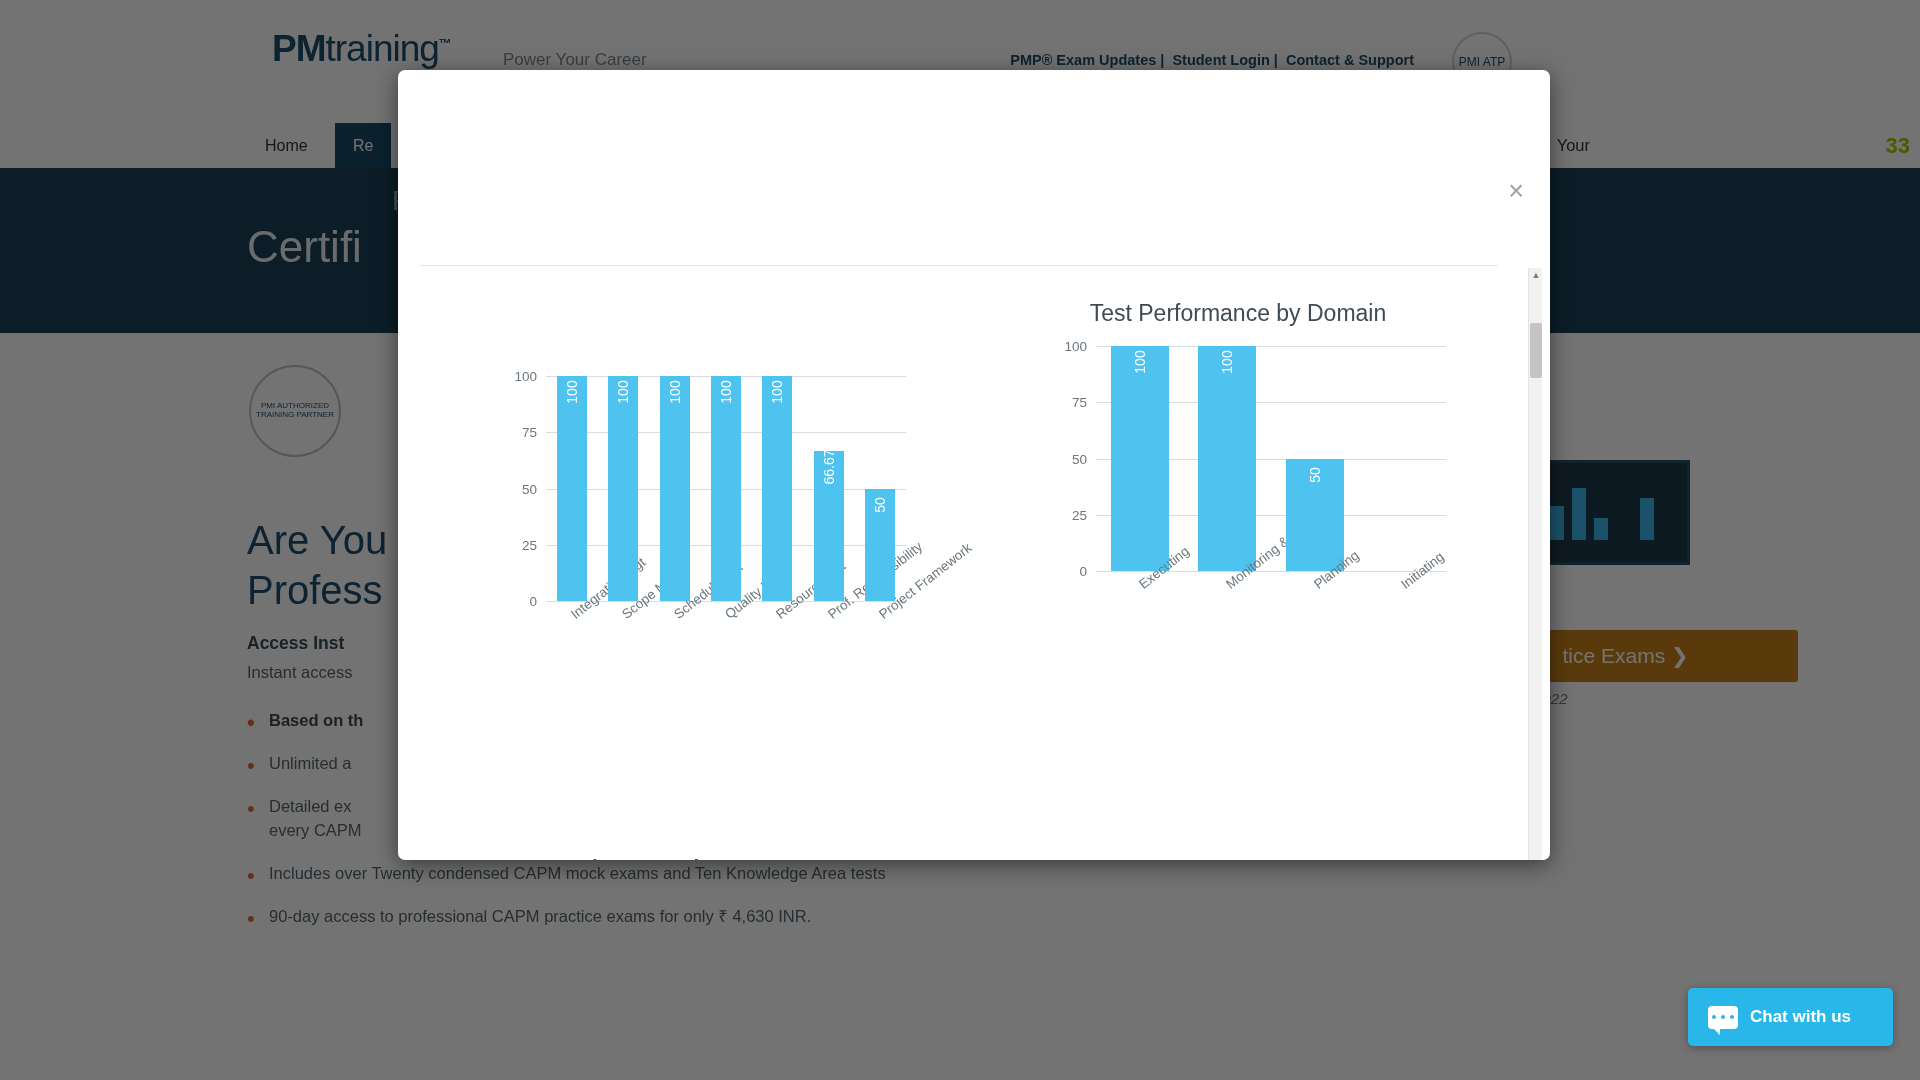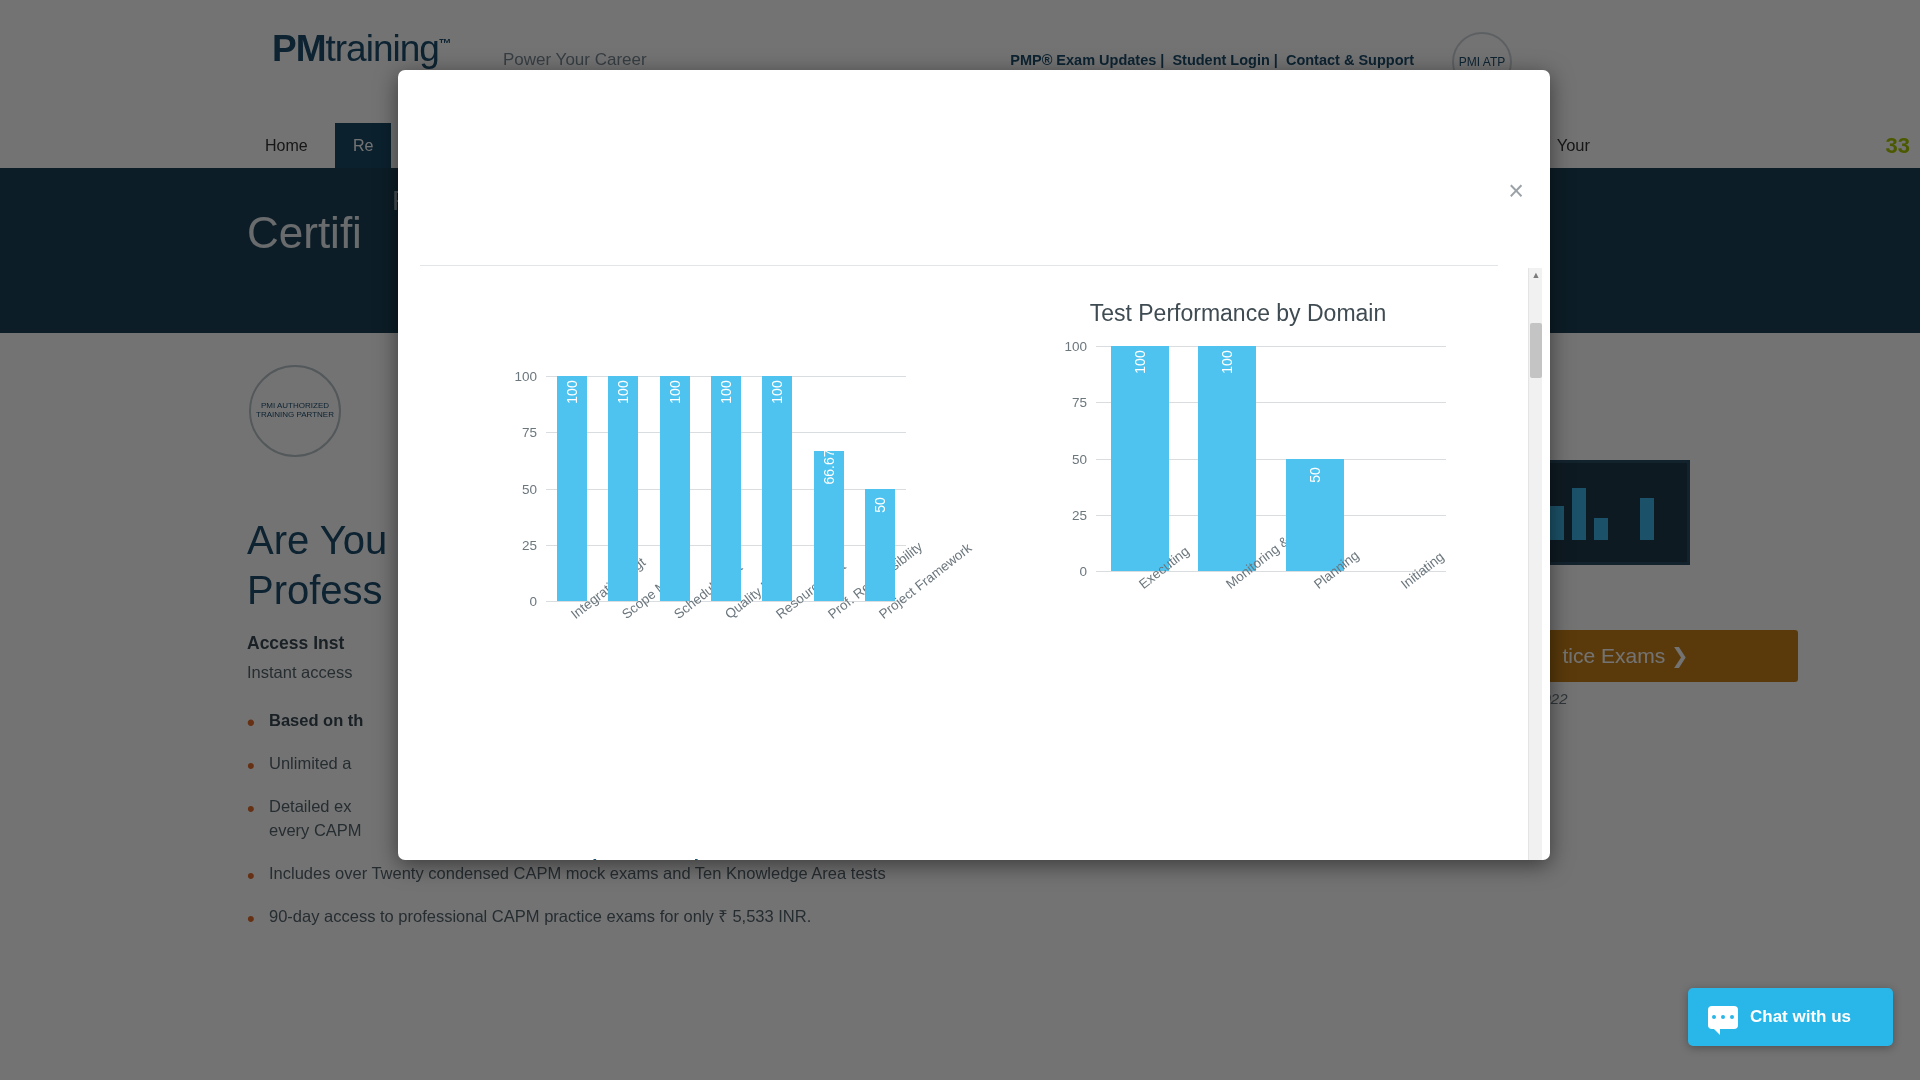--- a/index.html
+++ b/index.html
@@ -61,21 +61,21 @@
   .cart-count {
     position: absolute; right: 0px; top: 0; height: 45px; line-height: 45px;
     font-size: 22px; font-weight: bold; color: #a8c600; padding-right: 10px;
   }
 
   .hero {
     position: absolute; top: 168px; left: 0; width: 1920px; height: 165px;
     background: #1c4258;
   }
   .hero-title {
-    position: absolute; left: 247px; top: 40px;
+    position: absolute; left: 247px; top: 54px;
     font-size: 44px; color: #e8eef2; font-weight: normal;
   }
   .breadcrumb-strip {
     position: absolute; left: 392px; top: 185px;
     font-size: 28px; color: #9fb3bf;
   }
 
   .content { position: absolute; top: 345px; left: 0; width: 1920px; }
   .cert-badge {
     position: absolute; left: 249px; top: 20px;
@@ -292,21 +292,21 @@
     <div class="access-sub">Instant access</div>
 
     <ul class="bullets">
       <li class="bold">Based on th</li>
       <li>Unlimited a</li>
       <li>
         <span>Detailed ex</span><br>
         <span>every CAPM</span>
       </li>
       <li>Includes over Twenty condensed CAPM mock exams and Ten Knowledge Area tests</li>
-      <li>90-day access to professional CAPM practice exams for only ₹ 5,533 INR.</li>
+      <li>90-day access to professional CAPM practice exams for only ₹ 4,630 INR.</li>
     </ul>
 
     <div class="right-panel">
       <div class="video-thumb">
         <span class="bar" style="left:22px;width:14px;height:34px;"></span>
         <span class="bar" style="left:44px;width:14px;height:52px;"></span>
         <span class="bar" style="left:66px;width:14px;height:22px;"></span>
         <span class="bar" style="left:112px;width:14px;height:42px;"></span>
       </div>
       <div class="btn-orange">tice Exams ❯</div>

